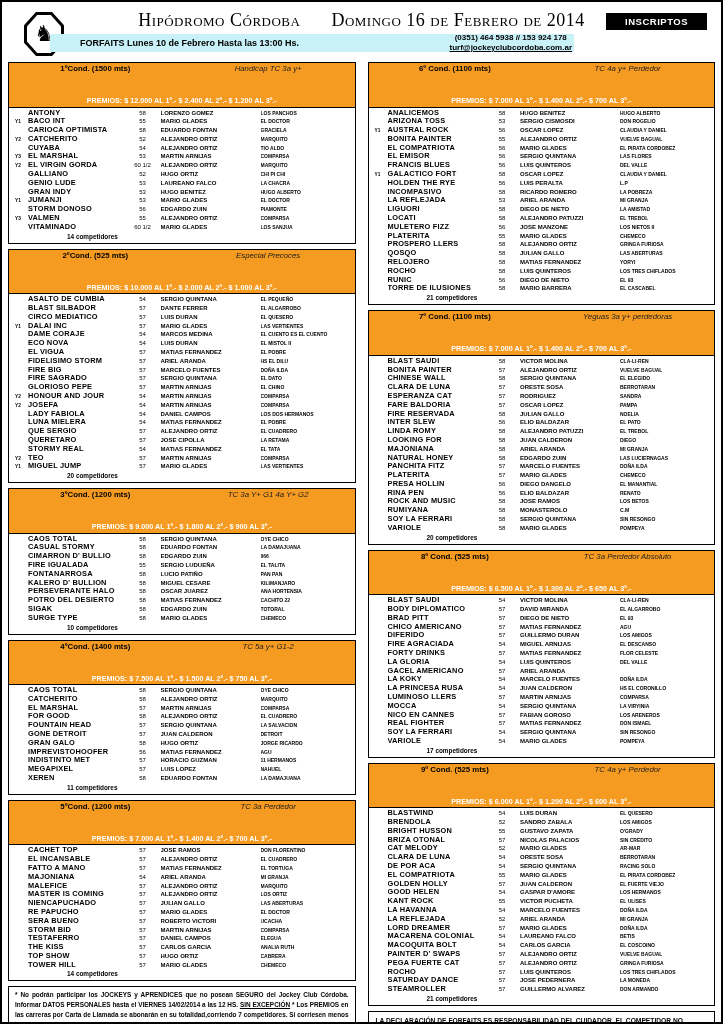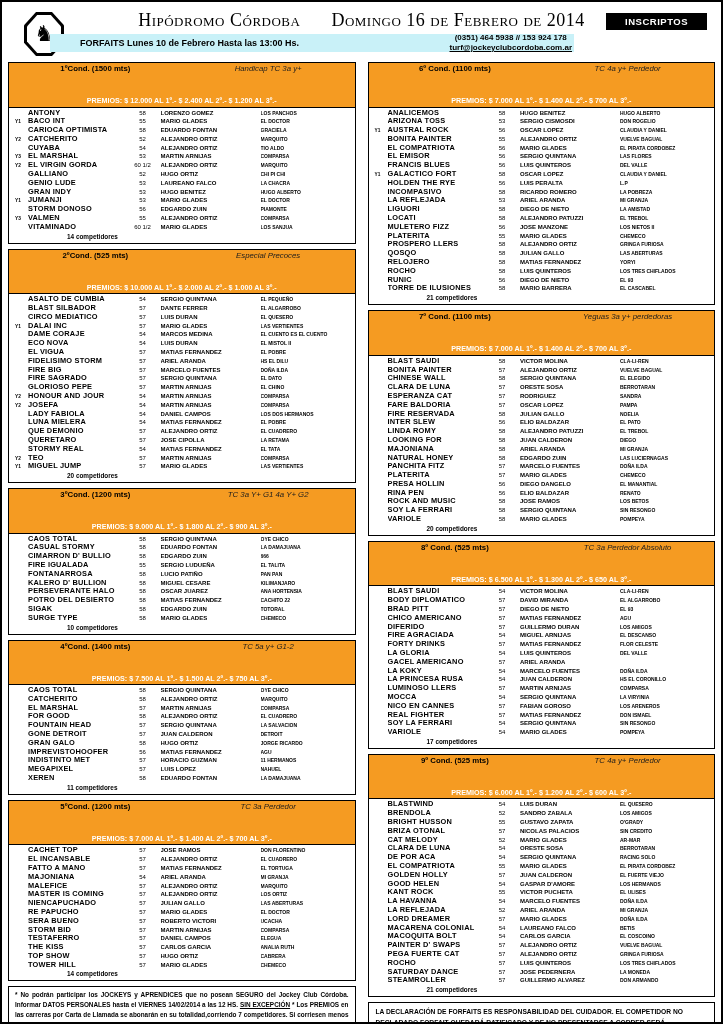--- a/index.html
+++ b/index.html
@@ -298,21 +298,21 @@
               </div>
               <div class="horse-row">
                 <span class="h-marker"></span>
                 <span class="h-name">LUNA MIELERA</span>
                 <span class="h-weight">54</span>
                 <span class="h-jockey">MATIAS FERNANDEZ</span>
                 <span class="h-stable">EL POBRE</span>
               </div>
               <div class="horse-row">
                 <span class="h-marker"></span>
-                <span class="h-name">QUE DEMONIO</span>
+                <span class="h-name">QUE SERGIO</span>
                 <span class="h-weight">57</span>
                 <span class="h-jockey">ALEJANDRO ORTIZ</span>
                 <span class="h-stable">EL CUADRERO</span>
               </div>
               <div class="horse-row">
                 <span class="h-marker"></span>
                 <span class="h-name">QUERETARO</span>
                 <span class="h-weight">57</span>
                 <span class="h-jockey">JOSE CIPOLLA</span>
                 <span class="h-stable">LA RETAMA</span>
@@ -917,20 +917,27 @@
               </div>
               <div class="horse-row">
                 <span class="h-marker"></span>
                 <span class="h-name">ROCK AND MUSIC</span>
                 <span class="h-weight">58</span>
                 <span class="h-jockey">JOSE RAMOS</span>
                 <span class="h-stable">LOS BETOS</span>
               </div>
               <div class="horse-row">
                 <span class="h-marker"></span>
+                <span class="h-name">RUMIYANA</span>
+                <span class="h-weight">58</span>
+                <span class="h-jockey">MONASTEROLO</span>
+                <span class="h-stable">C.M</span>
+              </div>
+              <div class="horse-row">
+                <span class="h-marker"></span>
                 <span class="h-name">SOY LA FERRARI</span>
                 <span class="h-weight">58</span>
                 <span class="h-jockey">SERGIO QUINTANA</span>
                 <span class="h-stable">SIN RESONGO</span>
               </div>
               <div class="horse-row">
                 <span class="h-marker"></span>
                 <span class="h-name">VARIOLE</span>
                 <span class="h-weight">58</span>
                 <span class="h-jockey">MARIO GLADES</span>

